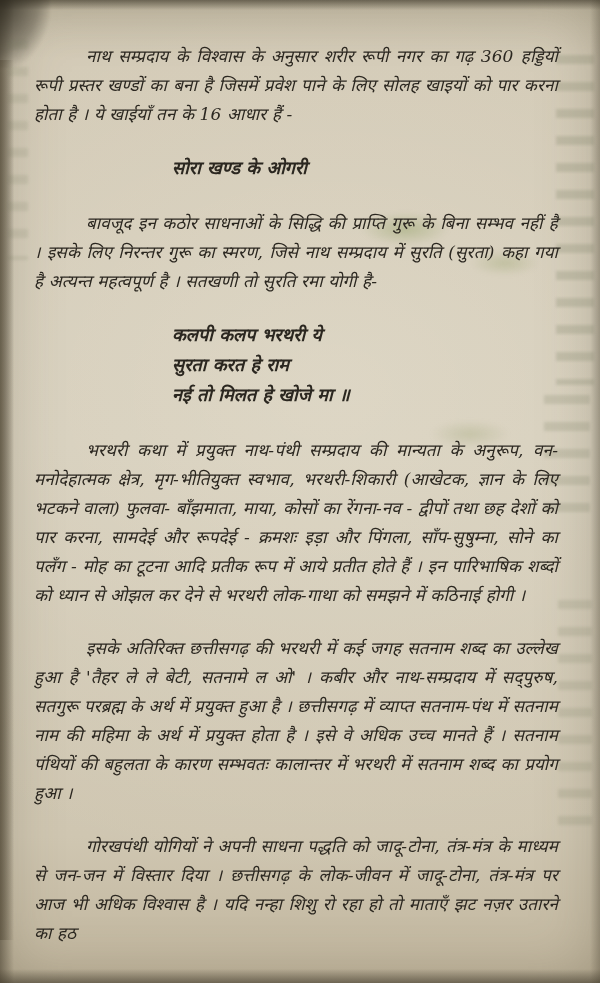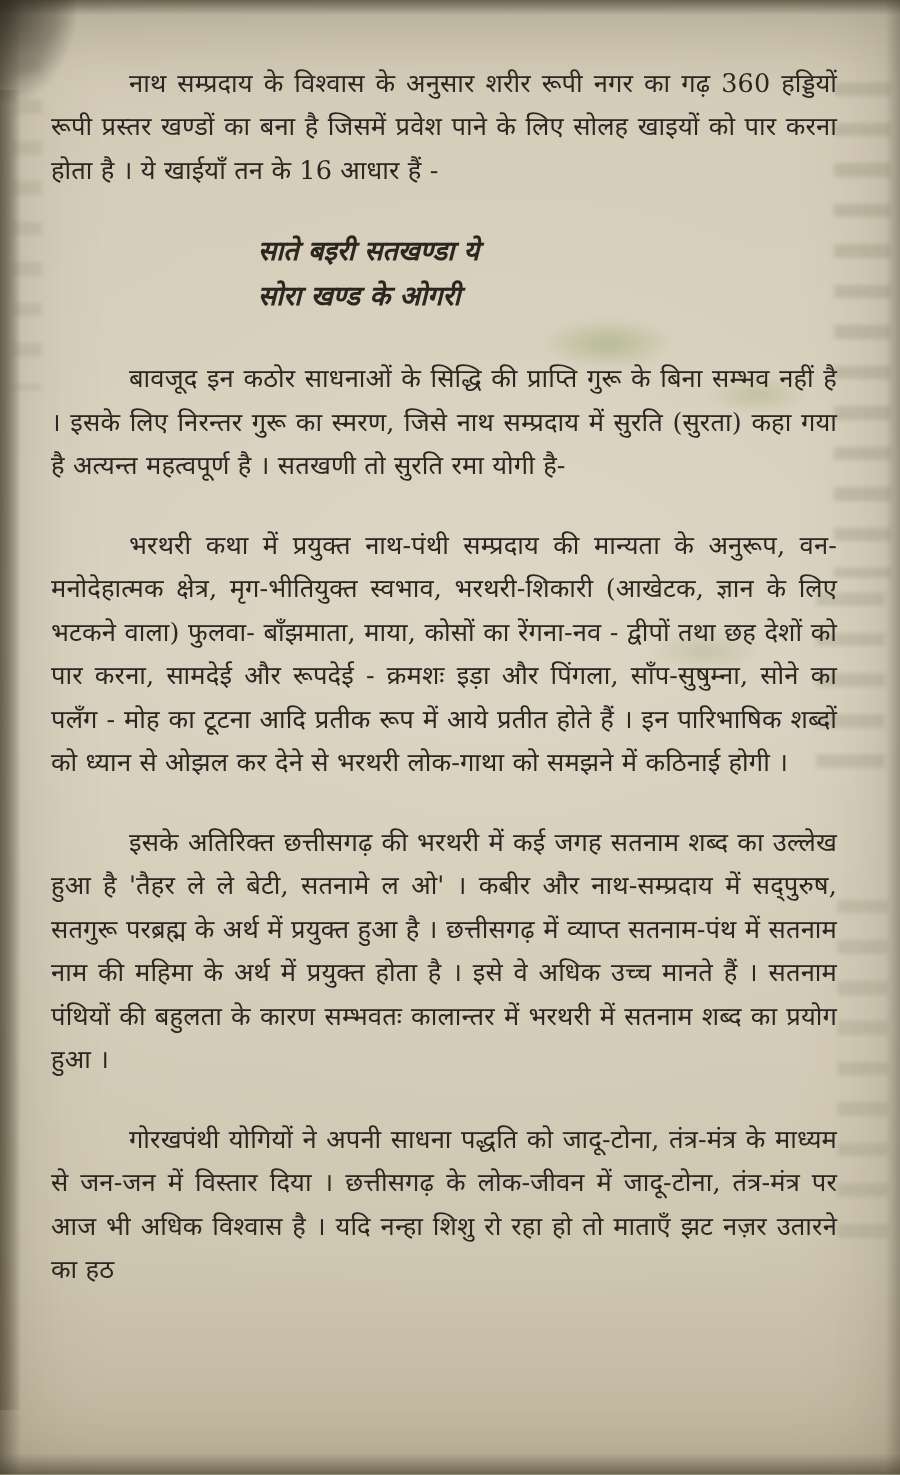--- a/index.html
+++ b/index.html
@@ -96,20 +96,21 @@
     width: 524px;
     color: #2b2720;
   }
   .para {
     margin: 0 0 24px 0;
     font-size: 17px;
     line-height: 29px;
     text-align: justify;
     text-indent: 52px;
     letter-spacing: 0.1px;
+    font-style: italic;
   }
   .verse {
     margin: 2px 0 26px 138px;
     font-style: italic;
     font-weight: bold;
     font-size: 18px;
     line-height: 30px;
   }
   .verse-line { white-space: nowrap; }
 </style>
@@ -127,26 +128,30 @@
   <div class="bleed bleed-left"></div>
   <div class="smudge-green-1"></div>
   <div class="smudge-green-2"></div>
   <div class="smudge-green-3"></div>
 
   <div class="text-block">
 
     <p class="para">नाथ सम्प्रदाय के विश्वास के अनुसार शरीर रूपी नगर का गढ़ 360 हड्डियों रूपी प्रस्तर खण्डों का बना है जिसमें प्रवेश पाने के लिए सोलह खाइयों को पार करना होता है । ये खाईयाँ तन के 16 आधार हैं -</p>
 
     <div class="verse">
-      <div class="verse-line">साते बइरी सतखण्डा ये</div>
       <div class="verse-line">सोरा खण्ड के ओगरी</div>
     </div>
 
     <p class="para">बावजूद इन कठोर साधनाओं के सिद्धि की प्राप्ति गुरू के बिना सम्भव नहीं है । इसके लिए निरन्तर गुरू का स्मरण, जिसे नाथ सम्प्रदाय में सुरति (सुरता) कहा गया है अत्यन्त महत्वपूर्ण है । सतखणी तो सुरति रमा योगी है-</p>
 
+    <div class="verse">
+      <div class="verse-line">कलपी कलप भरथरी ये</div>
+      <div class="verse-line">सुरता करत हे राम</div>
+      <div class="verse-line">नई तो मिलत हे खोजे मा ॥</div>
+    </div>
 
     <p class="para">भरथरी कथा में प्रयुक्त नाथ-पंथी सम्प्रदाय की मान्यता के अनुरूप, वन-मनोदेहात्मक क्षेत्र, मृग-भीतियुक्त स्वभाव, भरथरी-शिकारी (आखेटक, ज्ञान के लिए भटकने वाला) फुलवा- बाँझमाता, माया, कोसों का रेंगना-नव - द्वीपों तथा छह देशों को पार करना, सामदेई और रूपदेई - क्रमशः इड़ा और पिंगला, साँप-सुषुम्ना, सोने का पलँग - मोह का टूटना आदि प्रतीक रूप में आये प्रतीत होते हैं । इन पारिभाषिक शब्दों को ध्यान से ओझल कर देने से भरथरी लोक-गाथा को समझने में कठिनाई होगी ।</p>
 
     <p class="para">इसके अतिरिक्त छत्तीसगढ़ की भरथरी में कई जगह सतनाम शब्द का उल्लेख हुआ है 'तैहर ले ले बेटी, सतनामे ल ओ' । कबीर और नाथ-सम्प्रदाय में सद्पुरुष, सतगुरू परब्रह्म के अर्थ में प्रयुक्त हुआ है । छत्तीसगढ़ में व्याप्त सतनाम-पंथ में सतनाम नाम की महिमा के अर्थ में प्रयुक्त होता है । इसे वे अधिक उच्च मानते हैं । सतनाम पंथियों की बहुलता के कारण सम्भवतः कालान्तर में भरथरी में सतनाम शब्द का प्रयोग हुआ ।</p>
 
     <p class="para">गोरखपंथी योगियों ने अपनी साधना पद्धति को जादू-टोना, तंत्र-मंत्र के माध्यम से जन-जन में विस्तार दिया । छत्तीसगढ़ के लोक-जीवन में जादू-टोना, तंत्र-मंत्र पर आज भी अधिक विश्वास है । यदि नन्हा शिशु रो रहा हो तो माताएँ झट नज़र उतारने का हठ</p>
 
   </div>
 </div>
 

